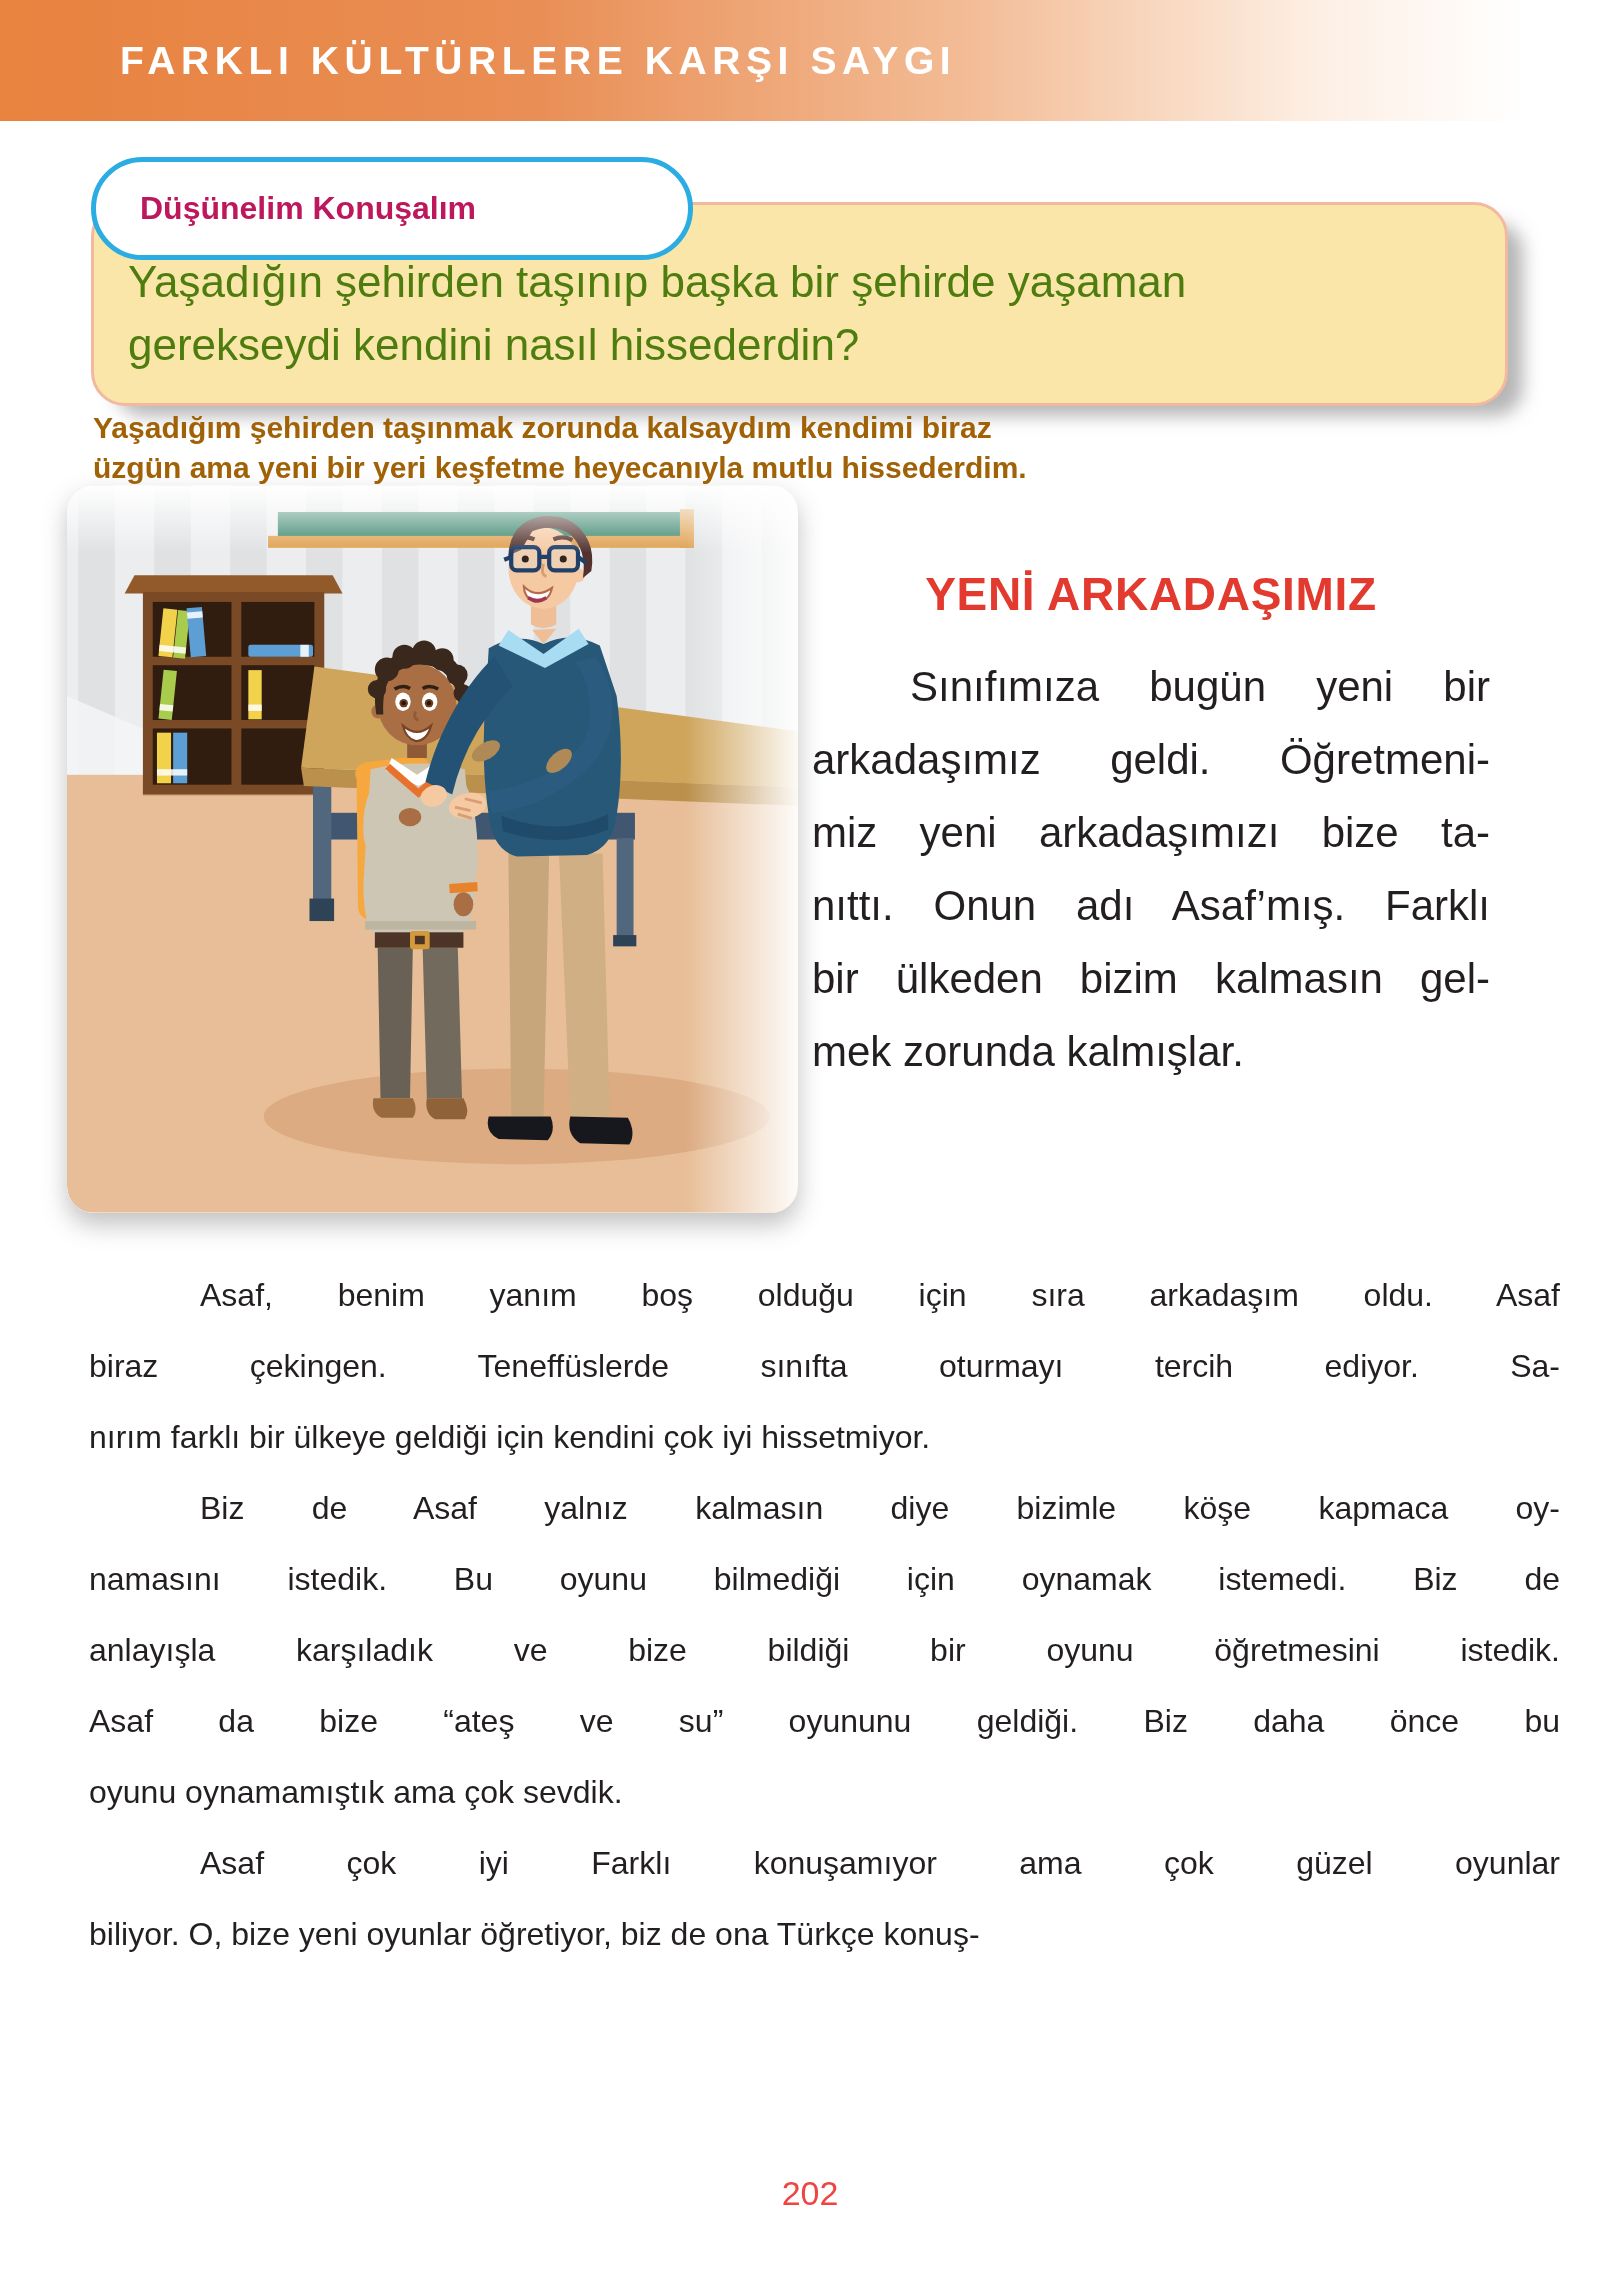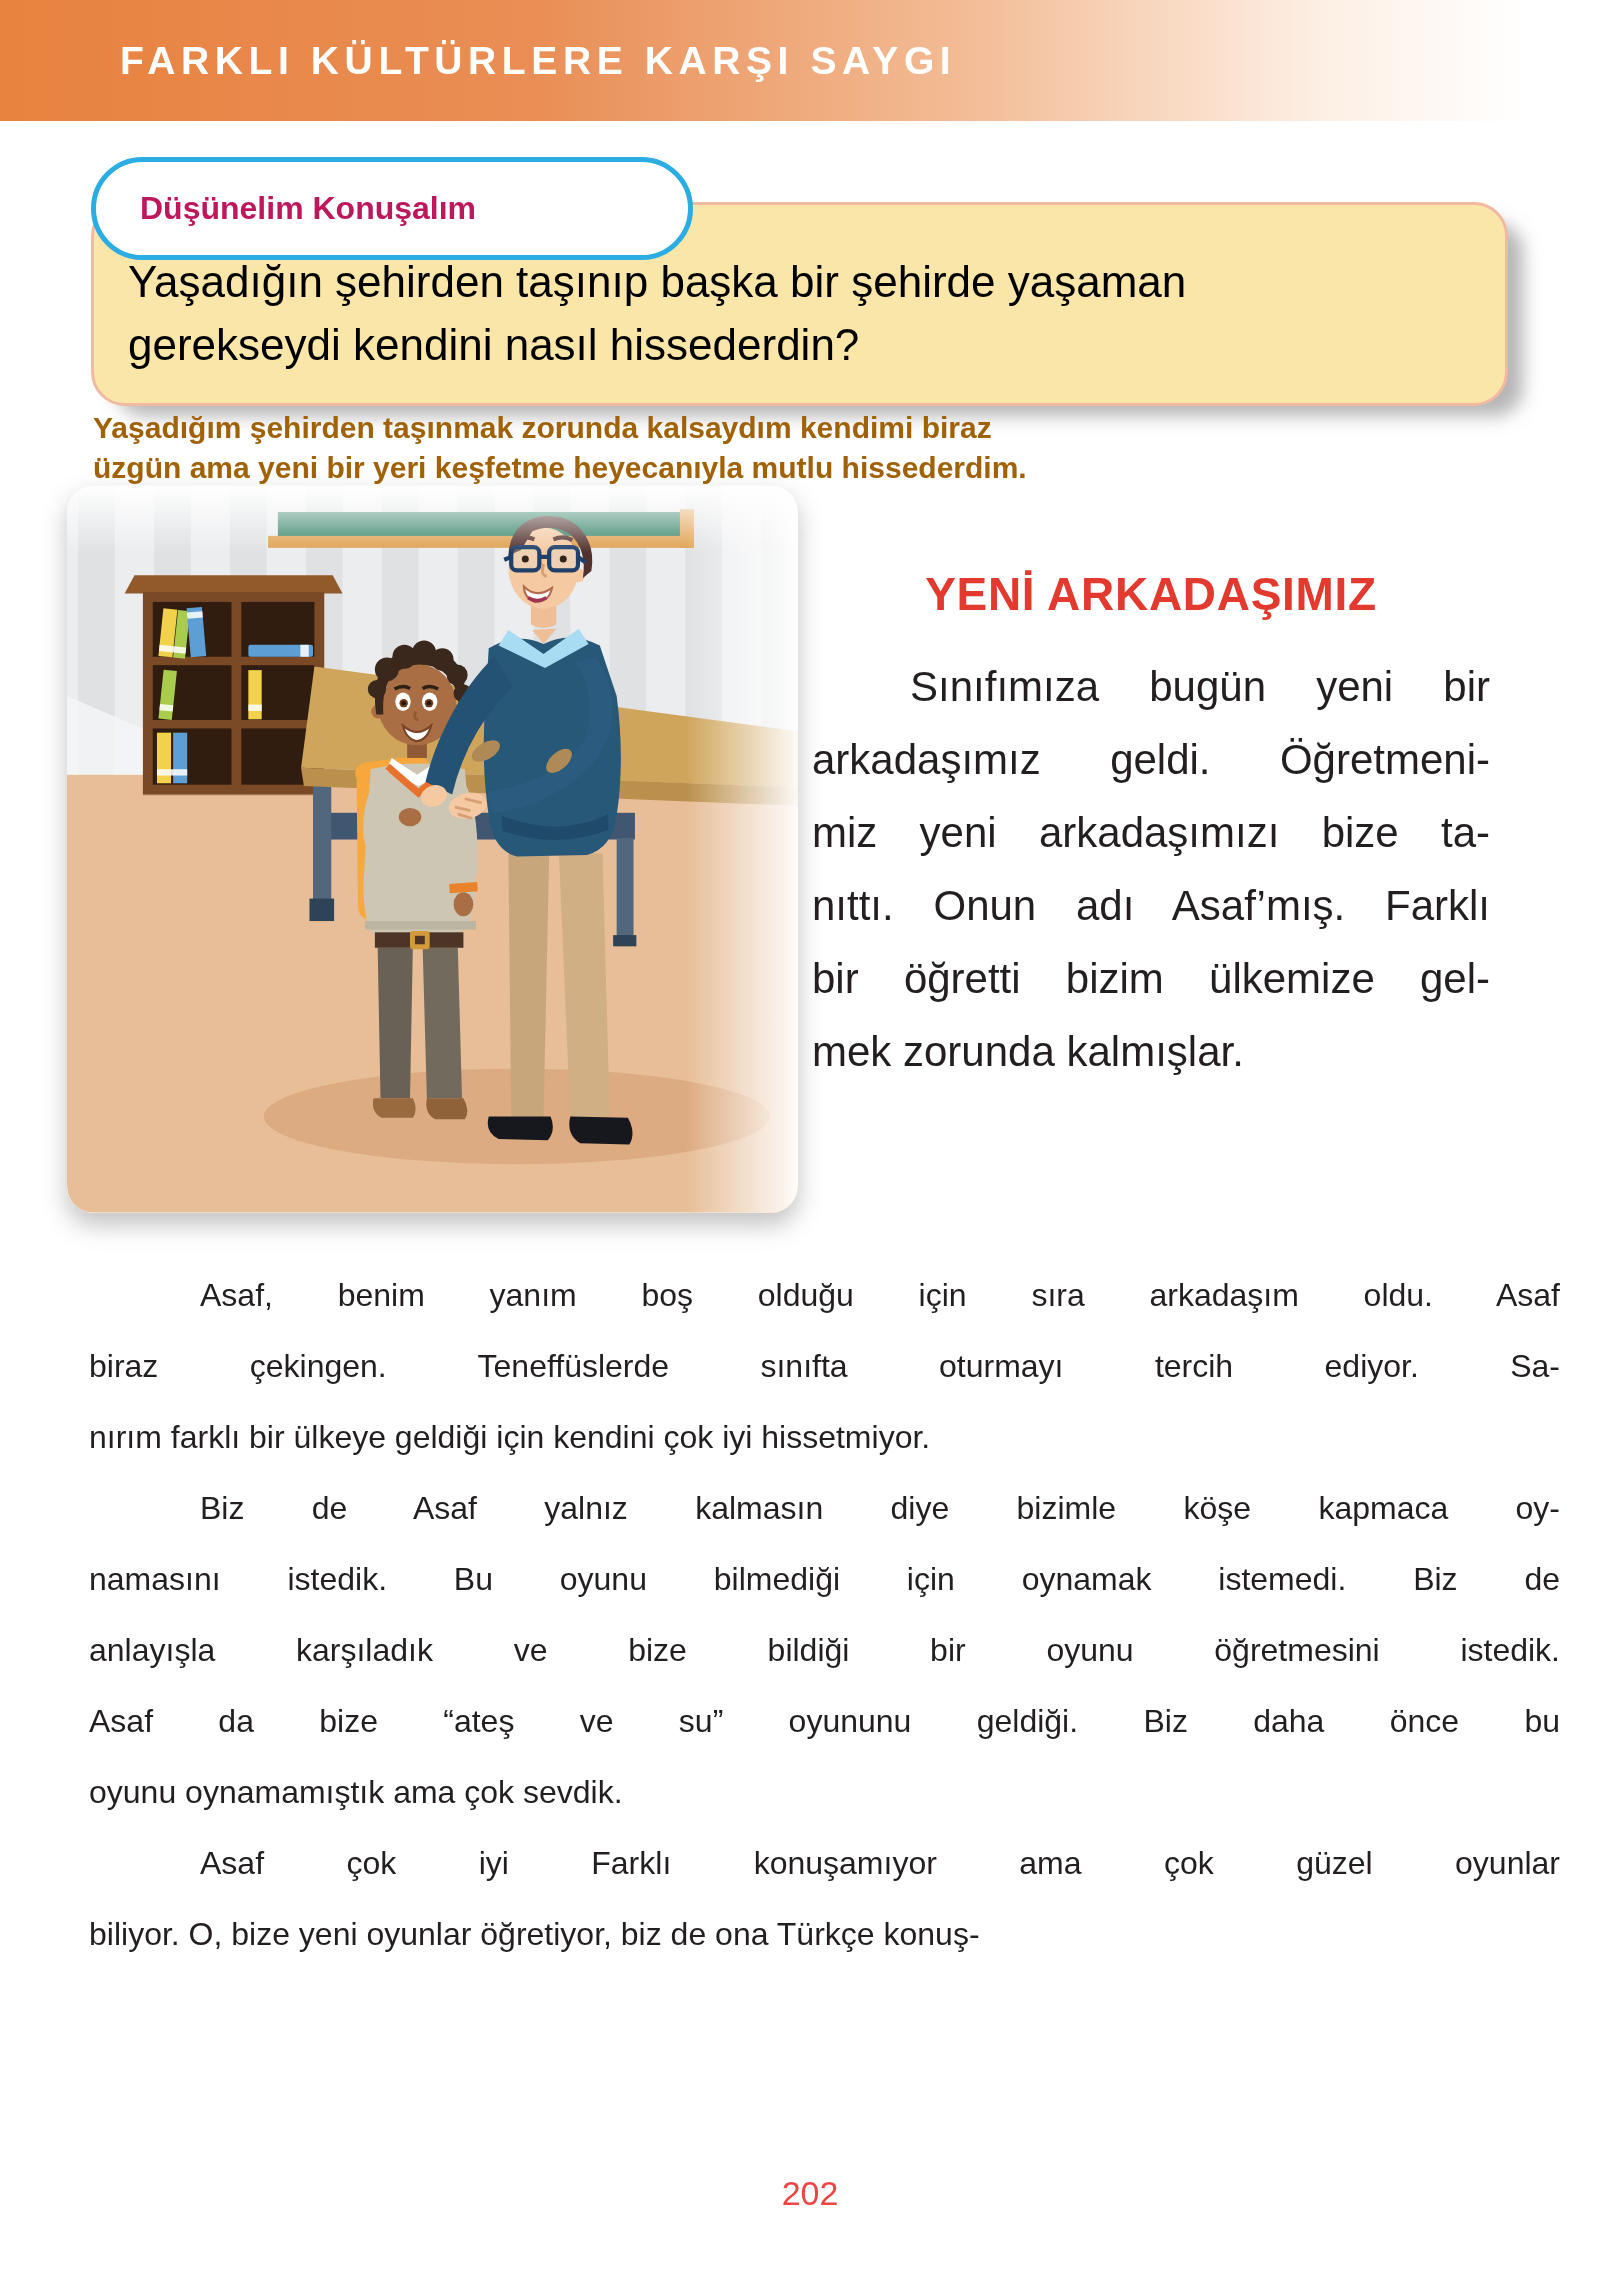--- a/index.html
+++ b/index.html
@@ -19,21 +19,21 @@
     position:absolute; left:91px; top:157px; width:602px; height:103px;
     background:#FFFFFF; border:5.6px solid #2BACE2; border-radius:53px;
     box-sizing:border-box; z-index:3; display:flex; align-items:center; padding-left:44px;
   }
   .pill-label { font-size:32px; font-weight:700; color:#be185d; }
   .qbox {
     position:absolute; left:91px; top:202px; width:1417px; height:204px;
     background:#FBE6AA; border:3.5px solid #F2B9A1; border-radius:34px; box-sizing:border-box;
     box-shadow:19.7px 15.5px 17px -5.6px rgba(110,110,110,0.5); z-index:2;
   }
-  .qtext { position:absolute; left:34px; top:45px; width:1336px; font-size:44px; line-height:63px; color:#000000; }
+  .qtext { position:absolute; left:34px; top:45px; width:1336px; font-size:44px; line-height:63px; color:#4d7c0f; }
   .qtext .pline { text-align:left; }
   .answer {
     position:absolute; left:93px; top:408px; width:1097px; z-index:4;
     font-size:30px; font-weight:700; line-height:40px; color:#a16207;
   }
   .card {
     position:absolute; left:67px; top:485px; width:731px; height:728px;
     border-radius:27px; background:#FFFFFF; overflow:hidden;
     box-shadow:0 11.2px 24px rgba(95,95,95,0.38);
     z-index:1;
@@ -264,21 +264,21 @@
     </g>
   </svg>
 </div>
 
 <div class="story-title">YENİ ARKADAŞIMIZ</div>
 <div class="intro">
     <div class="pline">Sınıfımıza bugün yeni bir</div>
     <div class="pline">arkadaşımız geldi. Öğretmeni-</div>
     <div class="pline">miz yeni arkadaşımızı bize ta-</div>
     <div class="pline">nıttı. Onun adı Asaf’mış. Farklı</div>
-    <div class="pline">bir öğretti bizim ülkemize gel-</div>
+    <div class="pline">bir ülkeden bizim kalmasın gel-</div>
     <div class="pline">mek zorunda kalmışlar.</div>
   </div>
 
 <div class="body-text">
   <div class="para">
       <div class="pline">Asaf, benim yanım boş olduğu için sıra arkadaşım oldu. Asaf</div>
       <div class="pline">biraz çekingen. Teneffüslerde sınıfta oturmayı tercih ediyor. Sa-</div>
       <div class="pline">nırım farklı bir ülkeye geldiği için kendini çok iyi hissetmiyor.</div>
     </div>
   <div class="para">

